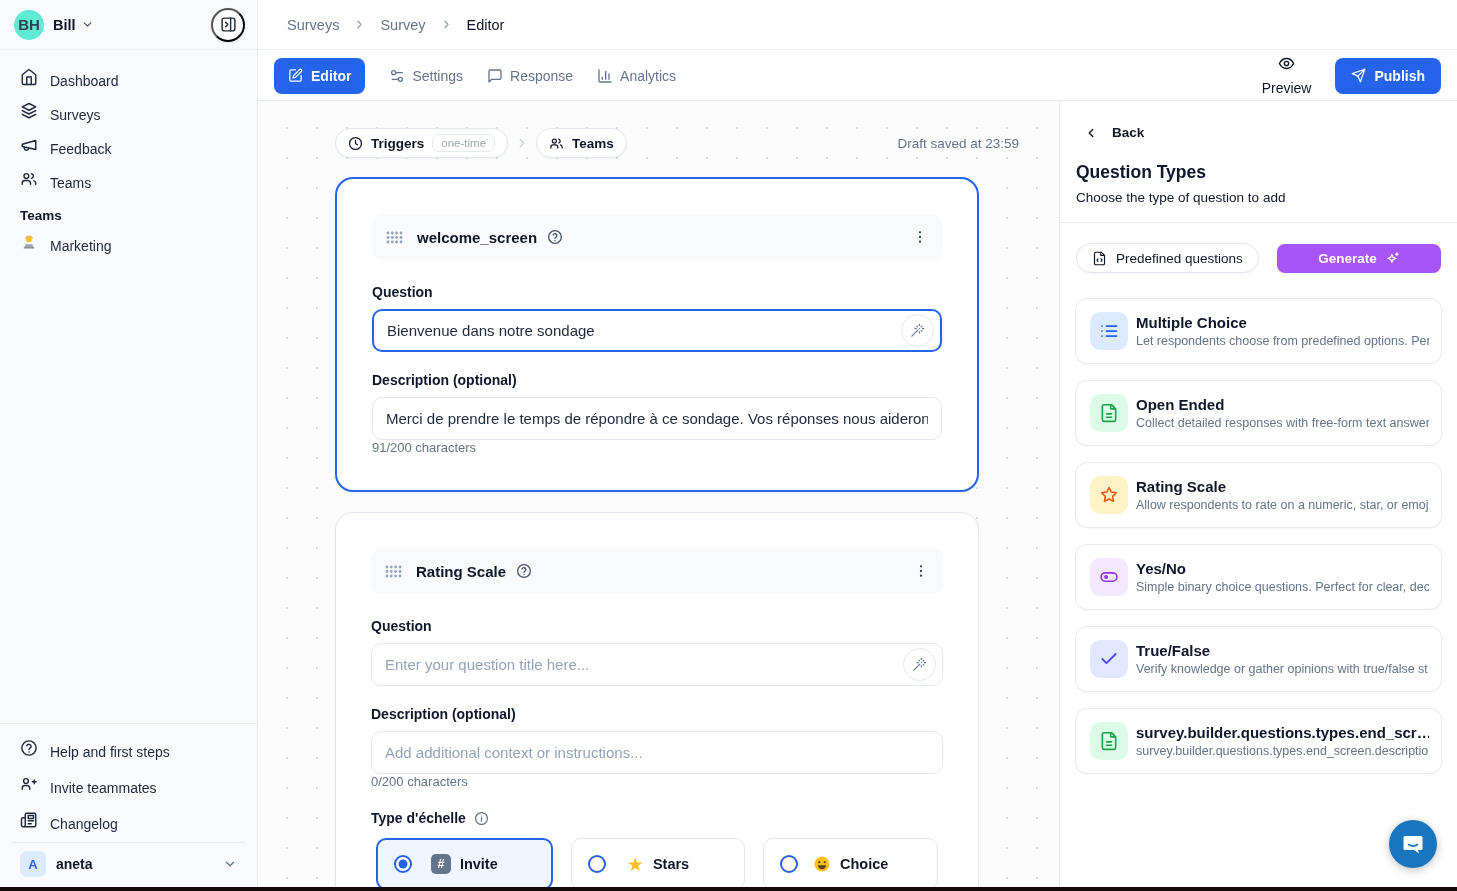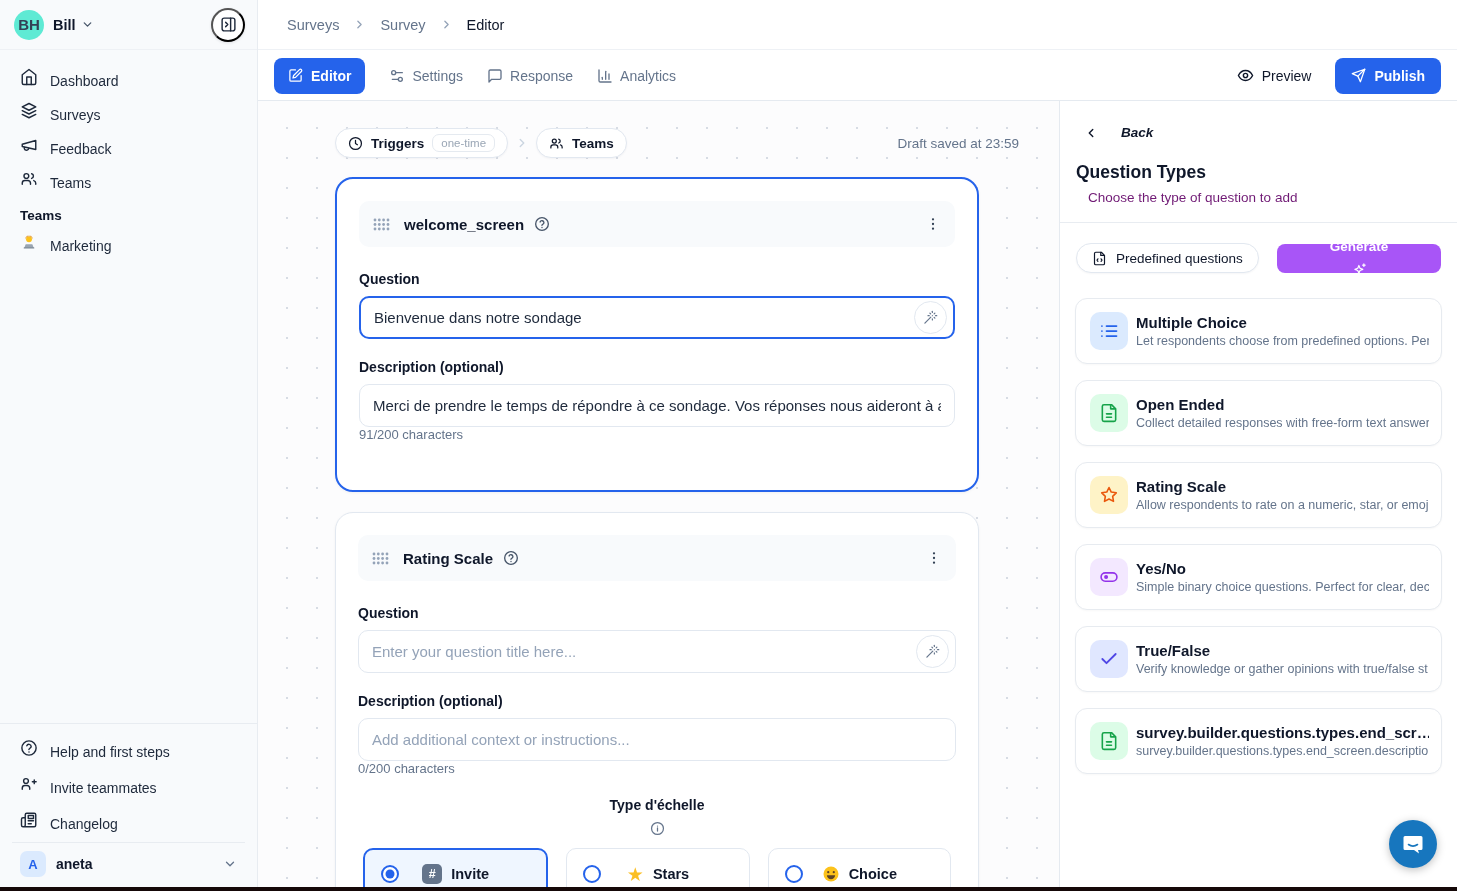--- a/index.html
+++ b/index.html
@@ -30,35 +30,35 @@
   .topbar { position:absolute; left:258px; top:0; right:0; height:50px; background:#fff; border-bottom:1px solid #eef1f5; display:flex; align-items:center; padding-left:29px; }
   .crumb { font-size:14.5px; color:#64748b; cursor:pointer; }
   .crumb.current { color:#0f172a; font-weight:500; cursor:default; }
   .crumb-sep { margin:0 14px; color:#94a3b8; }
 
   
   .toolbar { position:absolute; left:258px; top:51px; right:0; height:50px; background:#fff; border-bottom:1px solid #e5eaf0; display:flex; align-items:center; padding:0 16px; }
   .tab-active { height:36px; display:flex; align-items:center; gap:8px; background:#2563eb; color:#fff; font-size:14px; font-weight:600; border:none; border-radius:8px; padding:0 14px; cursor:pointer; font-family:inherit; }
   .tab { display:flex; align-items:center; gap:7px; color:#64748b; font-size:14px; margin-left:24px; background:none; border:none; cursor:pointer; font-family:inherit; }
   .toolbar-right { margin-left:auto; display:flex; align-items:center; }
-  .preview-btn { display:flex; align-items:center; gap:8px; font-size:14px; font-weight:500; color:#0f172a; background:none; border:none; cursor:pointer; font-family:inherit; }
+  .preview-btn { display:flex; align-items:center; gap:8px; font-size:14px; font-weight:500; color:#0f172a; background:none; border:none; cursor:pointer; font-family:inherit;flex-direction:column; }
   .publish-btn { margin-left:24px; height:36px; display:flex; align-items:center; gap:8px; background:#2563eb; color:#fff; font-size:14px; font-weight:600; border:none; border-radius:8px; padding:0 16px; cursor:pointer; font-family:inherit; }
 
   
   .canvas { position:absolute; left:258px; top:101px; width:801px; height:790px; background:#fcfcfd;
     background-image:radial-gradient(circle, #d7dce4 1.3px, transparent 1.4px); background-size:30px 30px; background-position:14px 12px; overflow:hidden; }
   .canvas-col { position:absolute; left:77px; top:0; width:684px; height:100%; }
   .pill-row { position:absolute; top:27px; left:0; right:0; height:30px; display:flex; align-items:center; }
   .pill { height:30px; background:#fff; border:1px solid #e2e8f0; border-radius:999px; display:flex; align-items:center; gap:8px; padding:0 12px; box-shadow:0 1px 2px rgba(15,23,42,.04); cursor:pointer; }
   .pill .plbl { font-size:13.5px; font-weight:600; color:#0f172a; }
   .one-time-badge { border:1px solid #e5eaf0; border-radius:7px; padding:2px 8px; font-size:11.5px; color:#9aa6b5; }
   .pill-sep { margin:0 7px; color:#cbd5e1; }
   .draft-status { margin-left:auto; font-size:13.5px; color:#64748b; }
 
-  .qcard { position:absolute; left:0; width:644px; background:#fff; border-radius:18px; padding:22px; box-shadow:0 1px 3px rgba(15,23,42,.05); }
+  .qcard { position:absolute; left:0; width:644px; background:#fff; border-radius:18px; padding:35px; box-shadow:0 1px 3px rgba(15,23,42,.05); }
   .qcard.welcome { top:76px; height:315px; border:2px solid #2563eb; }
   .qcard.rating { top:411px; height:470px; border:1px solid #e2e8f0; }
   .card-strip { background:#f8fafc; border-radius:10px; height:46px; display:flex; align-items:center; padding:0 14px; }
   .grip { color:#94a3b8; cursor:grab; }
   .card-title { margin-left:14px; font-size:15px; font-weight:600; color:#0f172a; }
   .help-ic { margin-left:10px; color:#475569; }
   .dots-menu { margin-left:auto; color:#334155; background:none; border:none; cursor:pointer; }
   .field-label { margin-top:24px; font-size:14px; font-weight:600; color:#0f172a; display:flex; align-items:center; gap:8px; }
   .input-wrap { margin-top:9px; height:43px; border-radius:10px; background:#fff; display:flex; align-items:center; padding:0 6px 0 13px; }
   .input-wrap.focused { border:2px solid #2563eb; }
@@ -71,28 +71,28 @@
   .scale-option { flex:1; height:52px; border:1px solid #e2e8f0; border-radius:10px; background:#fff; position:relative; display:flex; align-items:center; justify-content:center; gap:9px; cursor:pointer; }
   .scale-option.selected { border:2px solid #2563eb; background:#eff6ff; }
   .radio { position:absolute; left:16px; top:50%; transform:translateY(-50%); width:18px; height:18px; border-radius:50%; border:2px solid #2563eb; background:#fff; }
   .scale-option.selected .radio::after { content:""; position:absolute; left:50%; top:50%; transform:translate(-50%,-50%); width:9px; height:9px; border-radius:50%; background:#2563eb; }
   .scale-lbl { font-size:14.5px; font-weight:600; color:#0f172a; }
   .keycap { width:20px; height:20px; border-radius:5px; background:#64748b; color:#fff; font-size:12.5px; font-weight:bold; display:flex; align-items:center; justify-content:center; }
   .star-glyph { color:#fbbf24; font-size:19px; line-height:1; }
 
   
   .panel { position:absolute; left:1059px; top:101px; width:398px; height:790px; background:#fff; border-left:1px solid #e5eaf0; }
-  .back-btn { display:flex; align-items:center; gap:23px; margin:24px 0 0 24px; background:none; border:none; cursor:pointer; font-family:inherit; color:#0f172a;font-style:italic; }
+  .back-btn { display:flex; align-items:center; gap:14px; margin:24px 0 0 24px; background:none; border:none; cursor:pointer; font-family:inherit; color:#0f172a; }
   .back-lbl { font-size:13.5px; font-weight:600; }
   .panel-title { margin:22px 0 0 16px; font-size:17.5px; font-weight:700; color:#0f172a; }
-  .panel-sub { margin:7px 0 0 28px; font-size:13.5px; color:#701a75; }
+  .panel-sub { margin:7px 0 0 16px; font-size:13.5px; color:#0f172a; }
   .panel-div { margin-top:17px; border-top:1px solid #e8ecf1; }
   .panel-actions { display:flex; align-items:center; justify-content:space-between; padding:20px 16px 0 16px; }
   .predef-btn { height:30px; display:flex; align-items:center; gap:9px; border:1px solid #e2e8f0; background:#fff; border-radius:999px; padding:0 15px; font-size:13.5px; font-weight:500; color:#0f172a; cursor:pointer; font-family:inherit; box-shadow:0 1px 2px rgba(15,23,42,.04); }
-  .generate-btn { height:29px; width:164px; display:flex; align-items:center; justify-content:center; gap:8px; border:none; background:#a855f7; border-radius:8px; font-size:13.5px; font-weight:600; color:#fff; cursor:pointer; font-family:inherit;flex-direction:column; }
+  .generate-btn { height:29px; width:164px; display:flex; align-items:center; justify-content:center; gap:8px; border:none; background:#a855f7; border-radius:8px; font-size:13.5px; font-weight:600; color:#fff; cursor:pointer; font-family:inherit; }
   .type-list { padding:25px 15px 0 15px; }
   .type-card { height:66px; border:1px solid #e7ebf0; border-radius:12px; background:#fff; display:flex; align-items:center; padding:0 12px 0 14px; margin-bottom:16px; cursor:pointer; box-shadow:0 1px 2px rgba(15,23,42,.03); }
   .type-icon-box { width:38px; height:38px; border-radius:10px; display:flex; align-items:center; justify-content:center; flex:none; }
   .type-text { margin-left:8px; min-width:0; }
   .type-name { font-size:15px; font-weight:700; color:#0f172a; white-space:nowrap; overflow:hidden; }
   .type-desc { margin-top:3px; font-size:12.5px; color:#64748b; white-space:nowrap; overflow:hidden; }
 
   
   .chat-launcher { position:absolute; right:20px; bottom:23px; width:48px; height:48px; border-radius:50%; background:#1776be; border:none; display:flex; align-items:center; justify-content:center; cursor:pointer; box-shadow:0 2px 8px rgba(0,0,0,.25); }
   .bottom-bar { position:absolute; left:0; bottom:0; width:100%; height:4px; background:#150808; }
@@ -440,21 +440,21 @@
                 <path d="m12.2 6.2-1.2-1.2"></path>
               </svg>
             </span>
         </button>
       </div>
       <div class="field-label" style="margin-top:20px;">Description (optional)</div>
       <div class="input-wrap plain" style="padding-right:13px;">
         <input class="text-input" readonly="" placeholder="Add additional context or instructions..." style="">
       </div>
       <div class="char-count">0/200 characters</div>
-      <div class="field-label" style="margin-top:21px;flex-direction:column;">
+      <div class="field-label" style="margin-top:21px;">
         <span>Type d'échelle</span>
         <span style="color:#64748b;">
             <svg width="15" height="15" viewBox="0 0 24 24" fill="none" stroke="currentColor" stroke-width="2" stroke-linecap="round" stroke-linejoin="round">
               <circle cx="12" cy="12" r="9.5"></circle>
               <path d="M12 16v-5"></path>
               <path d="M12 8h.01"></path>
             </svg>
           </span>
       </div>
       <div class="scale-row">

